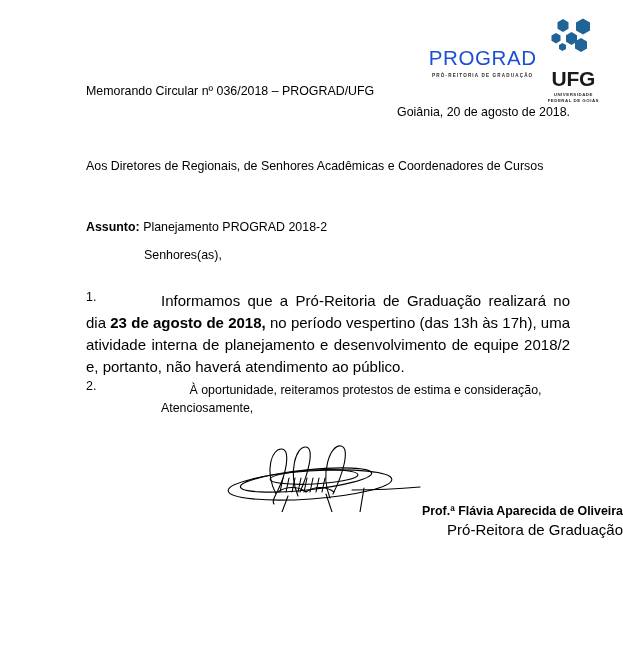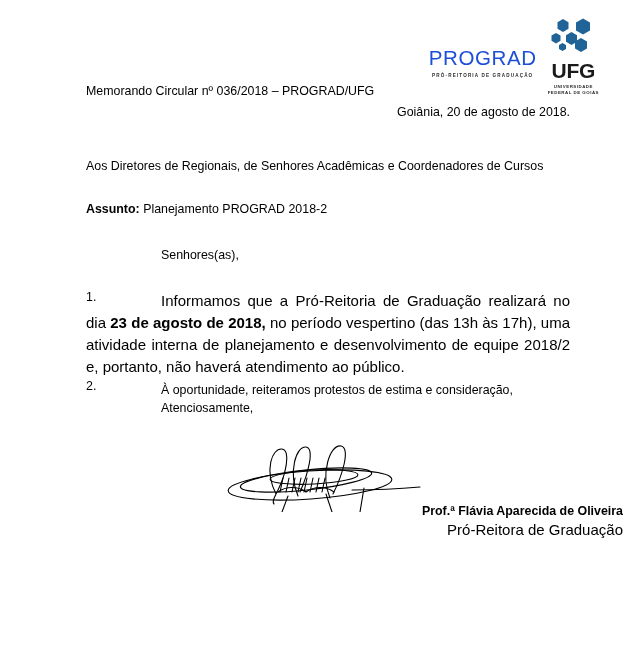--- a/index.html
+++ b/index.html
@@ -65,21 +65,21 @@
     height: 40px;
     display: block;
   }
   .ufg-word {
     font-family: "Liberation Sans", sans-serif;
     font-size: 21px;
     font-weight: 700;
     letter-spacing: -0.2px;
     color: #1a1a1a;
     line-height: 1;
-    margin-top: 2px;
+    margin-top: 10px;
   }
   .ufg-sub {
     font-family: "Liberation Sans", sans-serif;
     font-size: 4.4px;
     font-weight: 700;
     letter-spacing: 0.5px;
     color: #2b2b2b;
     line-height: 1.45;
     text-align: center;
     margin-top: 3px;
@@ -111,29 +111,29 @@
   .recipients {
     position: absolute;
     left: 0;
     top: 159px;
     font-size: 12.4px;
     white-space: nowrap;
   }
   .subject {
     position: absolute;
     left: 0;
-    top: 202px;
+    top: 220px;
     font-size: 12.4px;
     white-space: nowrap;
   }
   .subject .lbl { font-weight: 700; }
 
   .greeting {
     position: absolute;
-    left: 75px;
+    left: 58px;
     top: 248px;
     font-size: 12.4px;
     text-align: center;
   }
 
   .para-one {
     position: absolute;
     left: 0;
     right: 0;
     top: 290px;
@@ -164,20 +164,21 @@
     position: absolute;
     left: 0;
     top: 0;
     font-size: 12.4px;
   }
   .para-two .txt {
     font-size: 12.4px;
     line-height: 22px;
     text-indent: 75px;
     white-space: nowrap;
+    text-align: center;
   }
   .closing {
     position: absolute;
     left: 75px;
     top: 401px;
     font-size: 12.4px;
     text-align: center;
   }
 
   

